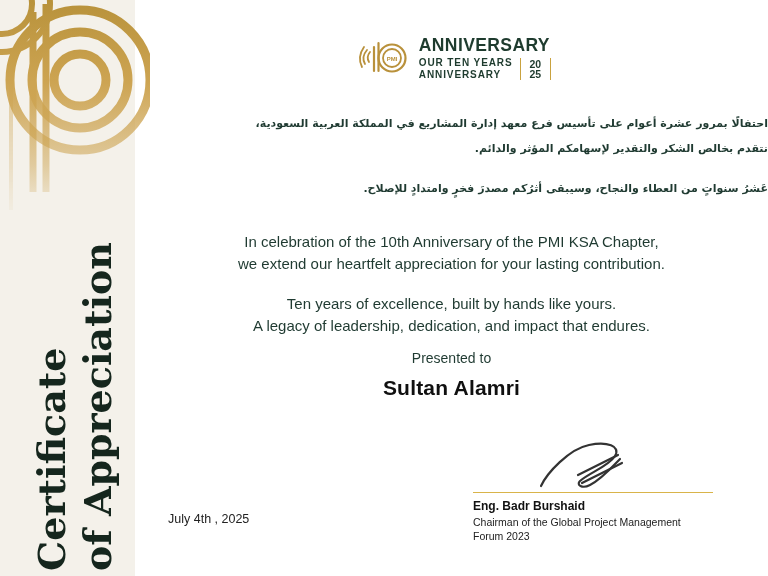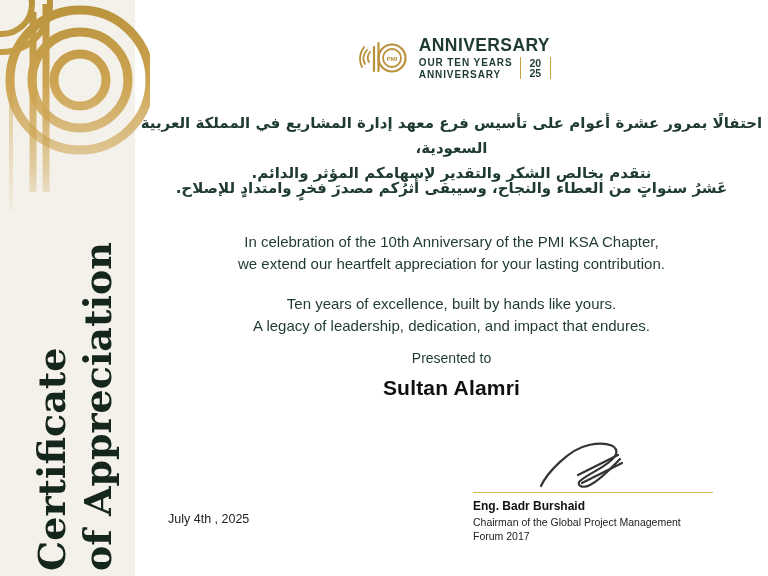--- a/index.html
+++ b/index.html
@@ -14,27 +14,27 @@
     position:absolute;left:-92px;top:354px;width:338px;height:96px;
     transform:rotate(-90deg);
     font-family:"DejaVu Serif","Liberation Serif",serif;
     font-weight:bold;font-size:38px;line-height:46px;color:#15261D;
     text-align:left;white-space:nowrap;
   }
   
   .logo{position:absolute;left:135px;right:0;top:34px;display:flex;justify-content:center;align-items:center;gap:9px;}
   .logo-text{display:flex;flex-direction:column;}
   .logo-celebrating{font-size:17.5px;font-weight:bold;letter-spacing:.4px;color:#1E3B2E;line-height:19px;}
-  .logo-subrow{display:flex;align-items:flex-start;gap:7px;margin-top:2px;}
+  .logo-subrow{display:flex;align-items:flex-end;gap:7px;margin-top:2px;}
   .logo-subtitle{font-size:10px;font-weight:bold;letter-spacing:.9px;color:#1E3B2E;line-height:11.5px;}
   .logo-year{display:flex;flex-direction:column;align-items:center;font-size:10.5px;font-weight:bold;
     color:#1E3B2E;line-height:10px;padding:1px 9px;border-left:1.5px solid #C9A23F;border-right:1.5px solid #C9A23F;}
   
   .centered{position:absolute;left:135px;right:0;text-align:center;}
-  .arabic{direction:rtl;font-weight:bold;color:#1F3A31;font-size:15px;line-height:25px;font-family:"DejaVu Sans","Liberation Sans",sans-serif;}
+  .arabic{direction:rtl;font-weight:bold;color:#1F3A31;font-size:11px;line-height:25px;font-family:"DejaVu Sans","Liberation Sans",sans-serif;text-align:right;}
   .ar1{top:111px;}
   .ar2{top:176px;}
   .eng{color:#1F3A31;font-size:15px;line-height:22px;}
   .e1{top:231px;}
   .e2{top:293px;}
   .presented{top:350px;color:#1F3A31;font-size:14px;}
   .recipient{top:376px;color:#101010;font-size:21px;font-weight:bold;letter-spacing:.2px;}
   
   .date{position:absolute;left:168px;top:512px;font-size:12.5px;color:#222222;}
   .sign-block{position:absolute;left:473px;top:440px;width:240px;text-align:left;}
@@ -124,16 +124,16 @@
   <div class="sign-block">
     <svg class="sign-svg" width="132" height="50" viewBox="0 0 132 50">
       <g fill="none" stroke="#333333" stroke-width="2.2" stroke-linecap="round">
         <path d="M14,46 C20,33 42,9 62,5 C80,1 94,6 88,16 C82,26 62,33 53,41 C49,45 55,49 63,45 C75,39 87,25 93,19"></path>
         <path d="M51,35 L91,15"></path>
         <path d="M55,43 L95,23"></path>
       </g>
     </svg>
     <div class="sign-rule"></div>
     <div class="sign-name">Eng. Badr Burshaid</div>
-    <div class="sign-title">Chairman of the Global Project Management Forum 2017</div>
+    <div class="sign-title">Chairman of the Global Project Management Forum 2023</div>
   </div>
 
 </div>
 
 </body></html>

